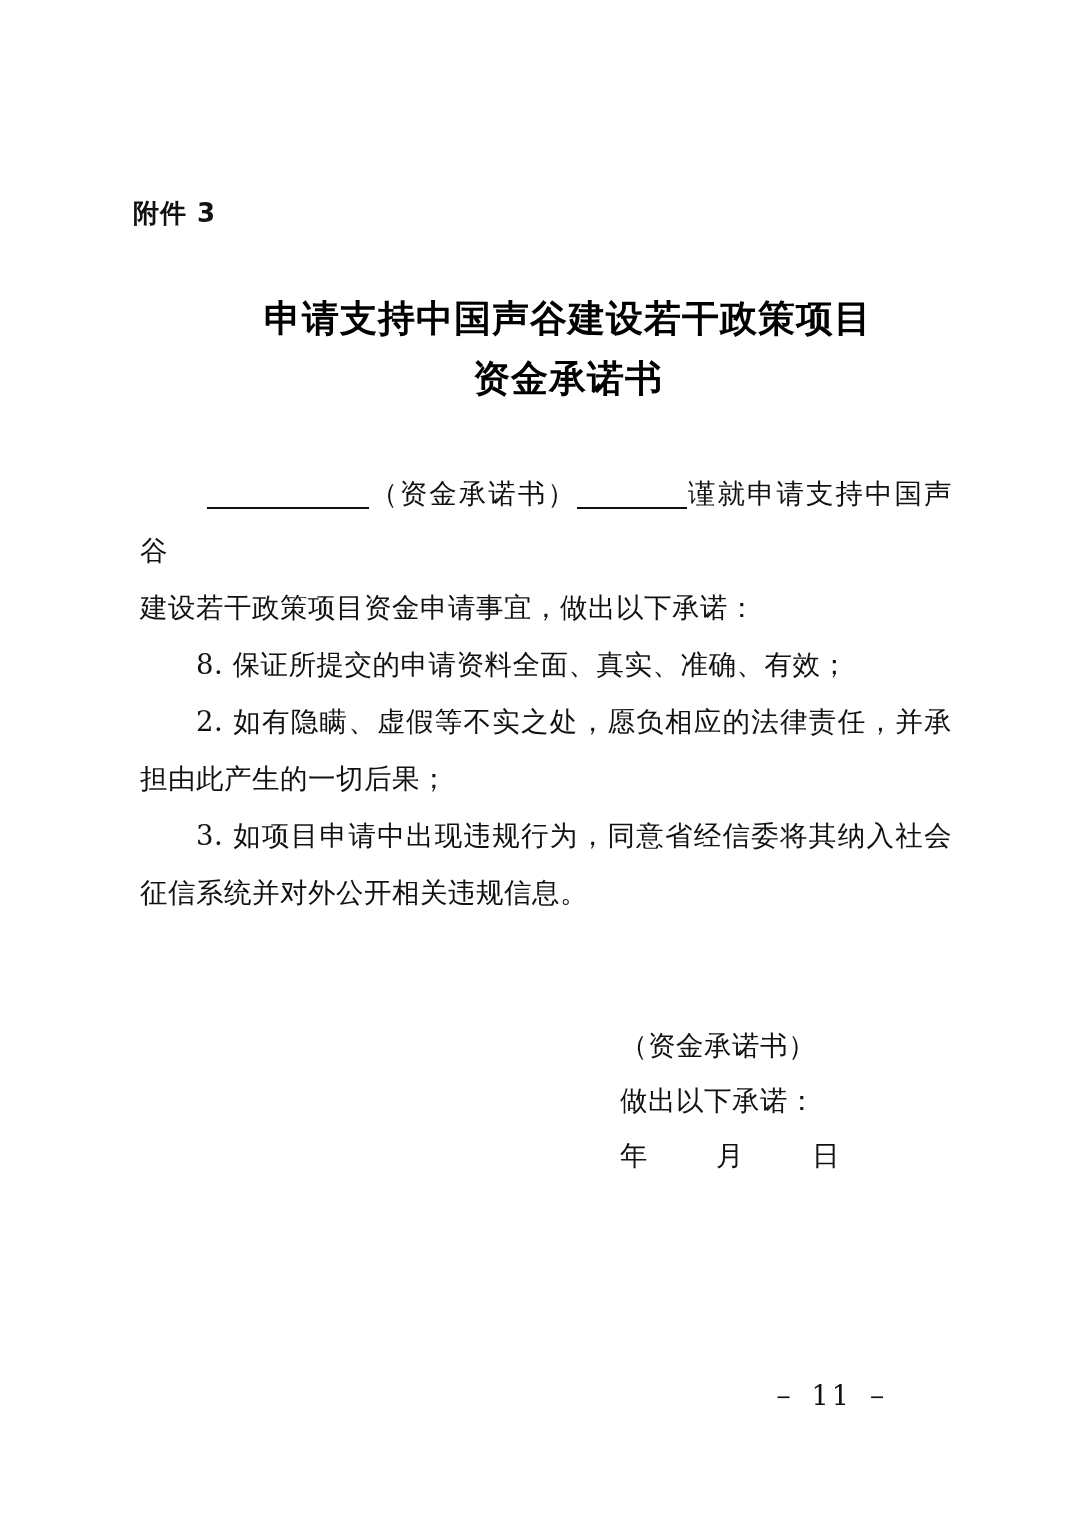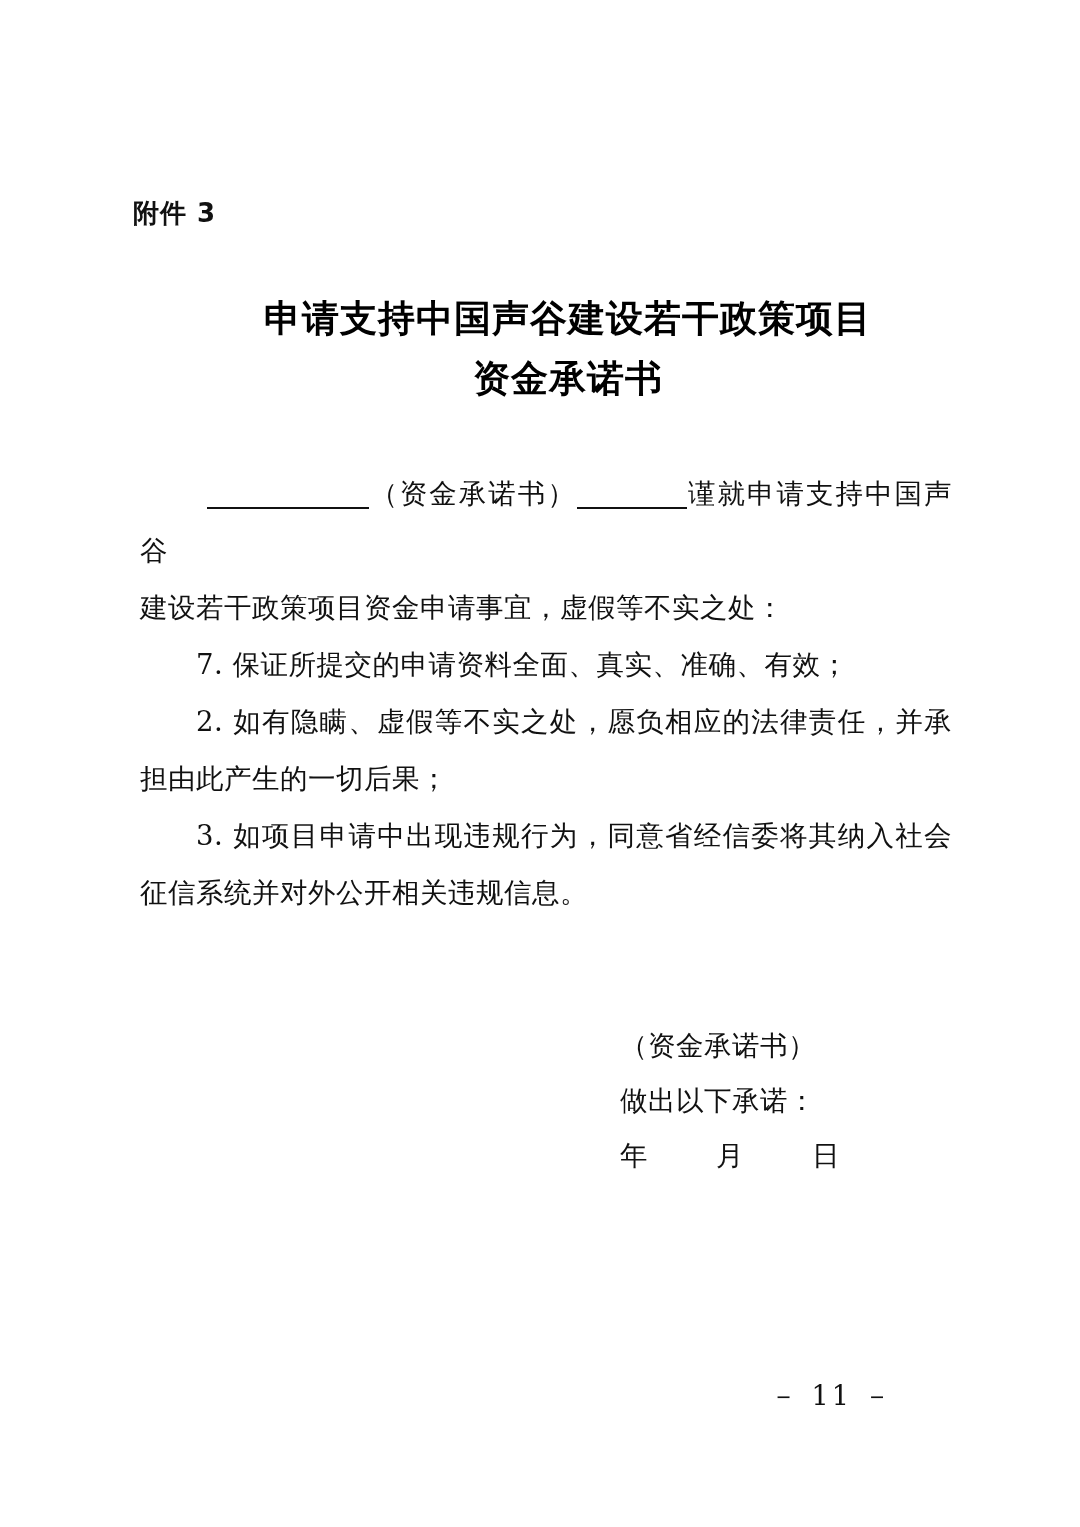--- a/index.html
+++ b/index.html
@@ -138,25 +138,25 @@
   </div>
 
   <div class="body-text">
 
     <p class="para first-line-blank">
       <span class="indent"></span>
       <span class="blank-underline u1"></span><span>（资金承诺书）</span><span class="blank-underline u2"></span><span>谨就申请支持中国声谷</span>
     </p>
 
     <p class="para">
-      <span>建设若干政策项目资金申请事宜，虚假等不实之处：</span>
+      <span>建设若干政策项目资金申请事宜，做出以下承诺：</span>
     </p>
 
     <p class="para num-item">
-      <span class="indent"></span><span>7. 保证所提交的申请资料全面、真实、准确、有效；</span>
+      <span class="indent"></span><span>8. 保证所提交的申请资料全面、真实、准确、有效；</span>
     </p>
 
     <p class="para num-item">
       <span class="indent"></span><span>2. 如有隐瞒、虚假等不实之处，愿负相应的法律责任，并承担由此产生的一切后果；</span>
     </p>
 
     <p class="para num-item">
       <span class="indent"></span><span>3. 如项目申请中出现违规行为，同意省经信委将其纳入社会征信系统并对外公开相关违规信息。</span>
     </p>
 

